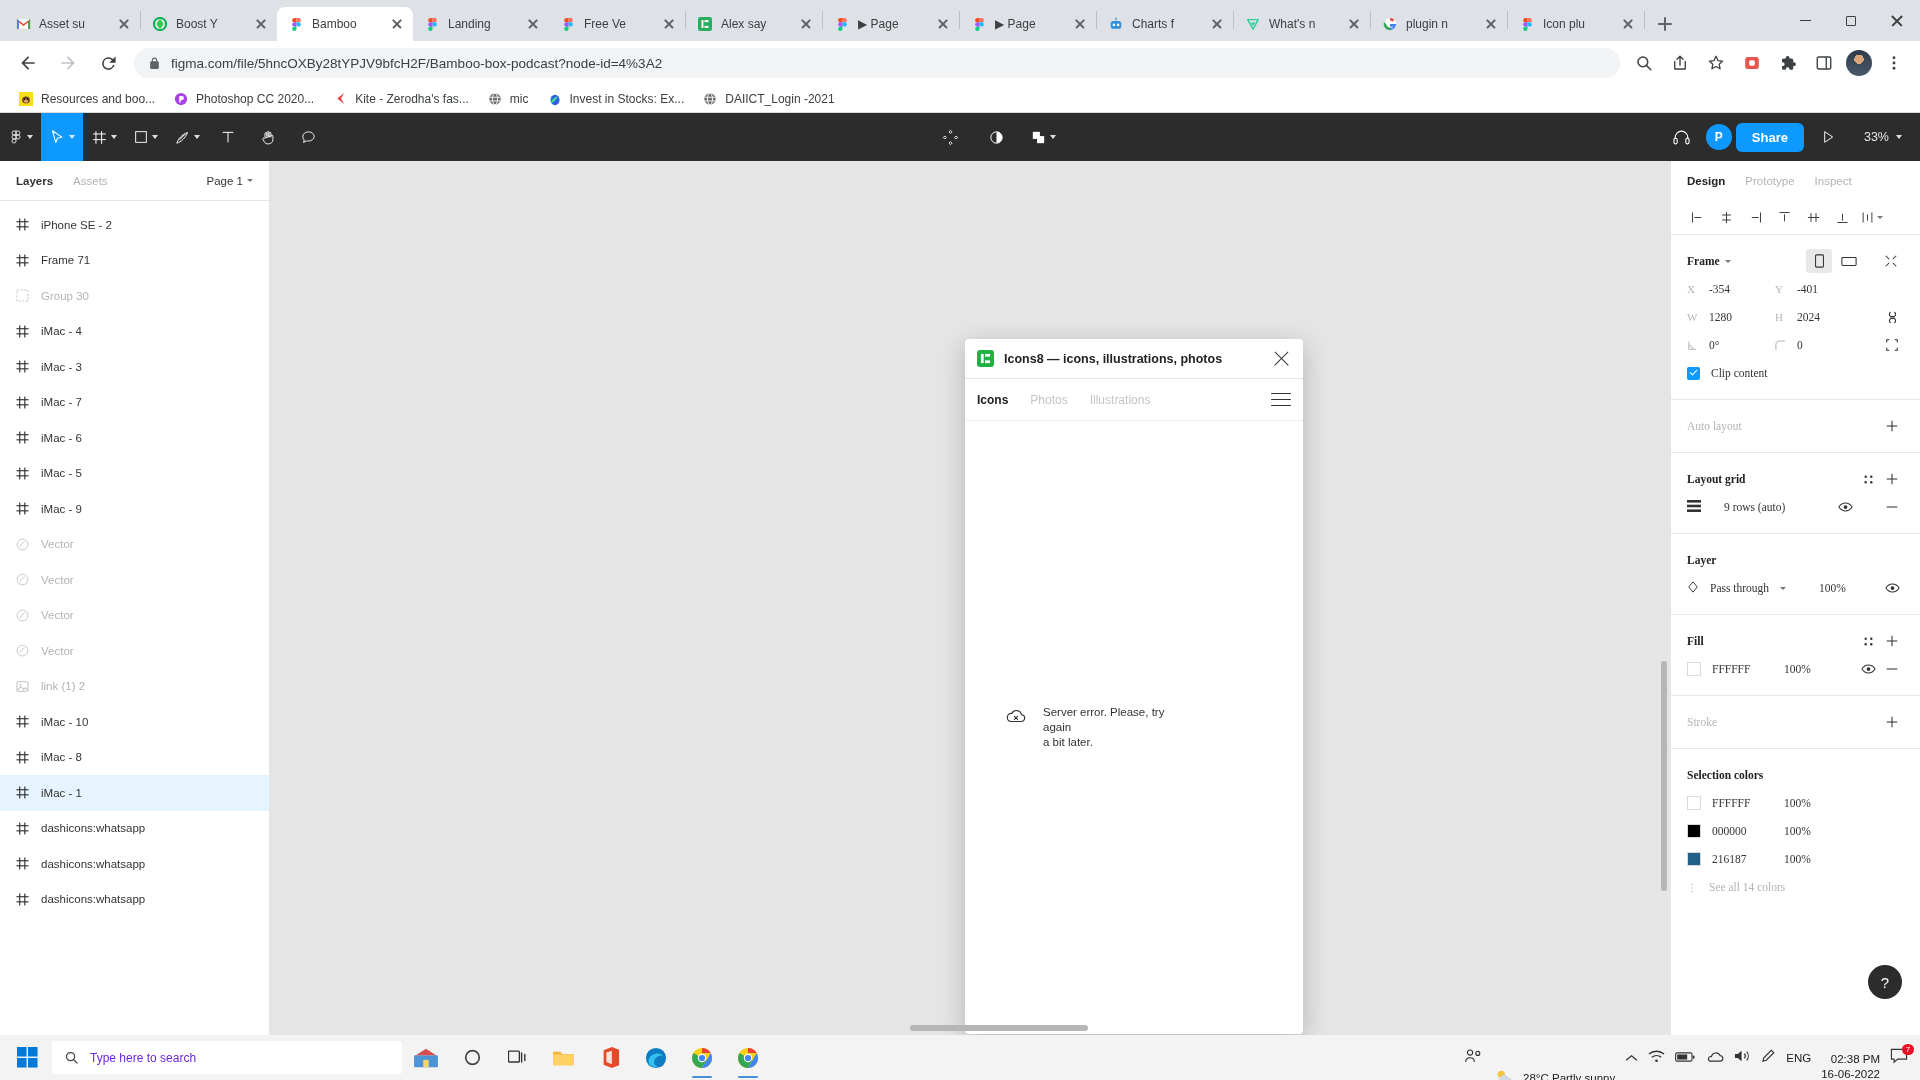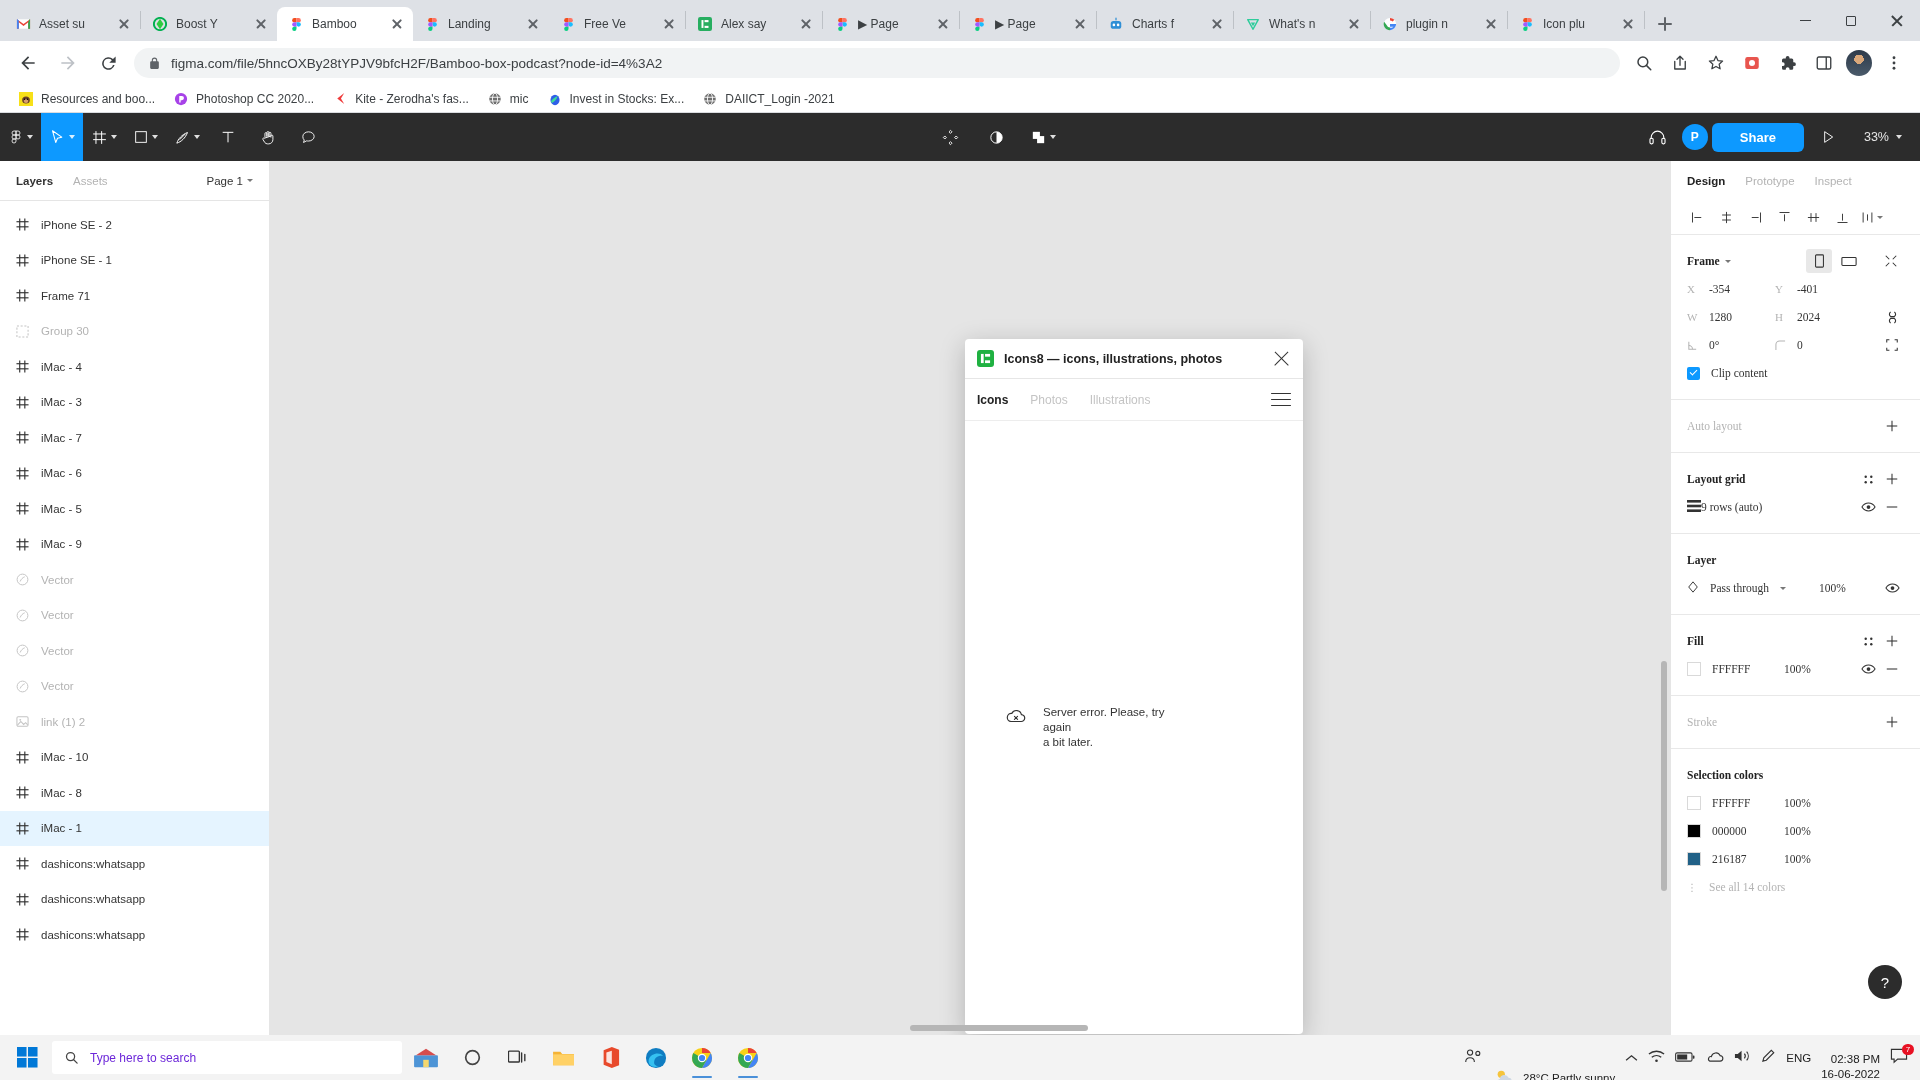--- a/index.html
+++ b/index.html
@@ -68,21 +68,21 @@
   .bm-label { font-size:12px; color:#3c4043; white-space:nowrap; }
 
   
   #figma { flex:1; display:flex; flex-direction:column; background:#2c2c2c; min-height:0; }
 
   .fig-toolbar { height:48px; background:#2c2c2c; display:flex; align-items:center; position:relative; color:#fff; flex-shrink:0;}
   .ft-btn { height:48px; min-width:40px; display:flex; align-items:center; justify-content:center; gap:3px; padding:0 8px; }
   .ft-btn.active { background:#0d99ff; }
   .caret { width:0;height:0;border-left:3.5px solid transparent;border-right:3.5px solid transparent;border-top:4px solid #fff; opacity:.85; }
   .ft-right { position:absolute; right:10px; top:0; height:48px; display:flex; align-items:center; gap:4px; }
-  .share-btn { background:#0d99ff; color:#fff; font-size:13px; font-weight:600; padding:7px 28px; border-radius:6px; }
+  .share-btn { background:#0d99ff; color:#fff; font-size:13px; font-weight:600; padding:7px 16px; border-radius:6px; }
   .zoom-label { font-size:12.5px; color:#e6e6e6; padding:0 4px; }
   .pfp { width:26px;height:26px;border-radius:50%;background:#0d99ff;color:#fff;font-size:12px;font-weight:600;display:flex;align-items:center;justify-content:center; }
 
   .fig-body { flex:1; display:flex; min-height:0; position:relative; }
 
   
   .left-panel { width:270px; background:#fff; border-right:1px solid #e5e5e5; display:flex; flex-direction:column; flex-shrink:0; }
   .lp-head { height:40px; display:flex; align-items:center; padding: 0 16px; gap:20px; border-bottom:1px solid #e5e5e5; }
   .lp-tab { font-size:11.5px; font-weight:600; color:#333; }
   .lp-tab.muted { color:#b3b3b3; font-weight:400; }
@@ -605,33 +605,20 @@
               <span class="layer-ico">
                 <svg width="13" height="13" viewBox="0 0 14 14">
                   <g stroke="#333" stroke-width="1.25">
                     <line x1="4" y1="0.5" x2="4" y2="13.5"></line>
                     <line x1="9.5" y1="0.5" x2="9.5" y2="13.5"></line>
                     <line x1="0.5" y1="4" x2="13.5" y2="4"></line>
                     <line x1="0.5" y1="9.5" x2="13.5" y2="9.5"></line>
                   </g>
                 </svg>
               </span>
-              <span class="layer-name">iPhone SE - 1</span>
-            </div>
-            <div class="layer-row">
-              <span class="layer-ico">
-                <svg width="13" height="13" viewBox="0 0 14 14">
-                  <g stroke="#333" stroke-width="1.25">
-                    <line x1="4" y1="0.5" x2="4" y2="13.5"></line>
-                    <line x1="9.5" y1="0.5" x2="9.5" y2="13.5"></line>
-                    <line x1="0.5" y1="4" x2="13.5" y2="4"></line>
-                    <line x1="0.5" y1="9.5" x2="13.5" y2="9.5"></line>
-                  </g>
-                </svg>
-              </span>
               <span class="layer-name">Frame 71</span>
             </div>
             <div class="layer-row dim">
               <span class="layer-ico">
                 <svg width="13" height="13" viewBox="0 0 14 14">
                   <rect x="1" y="1" width="12" height="12" fill="none" stroke="#c4c4c4" stroke-width="1.1" stroke-dasharray="2.2 1.8"></rect>
                 </svg>
               </span>
               <span class="layer-name">Group 30</span>
             </div>
@@ -1068,21 +1055,21 @@
               </div>
             <div class="rp-icon-btn">
                 <svg width="14" height="14" viewBox="0 0 16 16">
                   <g stroke="#333" stroke-width="1.2">
                     <line x1="8" y1="2" x2="8" y2="14"></line>
                     <line x1="2" y1="8" x2="14" y2="8"></line>
                   </g>
                 </svg>
               </div>
           </div>
-          <div class="row" style="gap:0">
+          <div class="row" style="gap:23px">
             <span><svg width="14" height="12" viewBox="0 0 14 12">
                   <g fill="#333">
                     <rect y="0" width="14" height="2.6"></rect>
                     <rect y="4.7" width="14" height="2.6"></rect>
                     <rect y="9.4" width="14" height="2.6"></rect>
                   </g>
                 </svg></span>
             <span class="lbl">9 rows (auto)</span>
             <div class="rp-icon-btn" style="margin-left:auto">
                 <svg width="15" height="12" viewBox="0 0 16 12">

